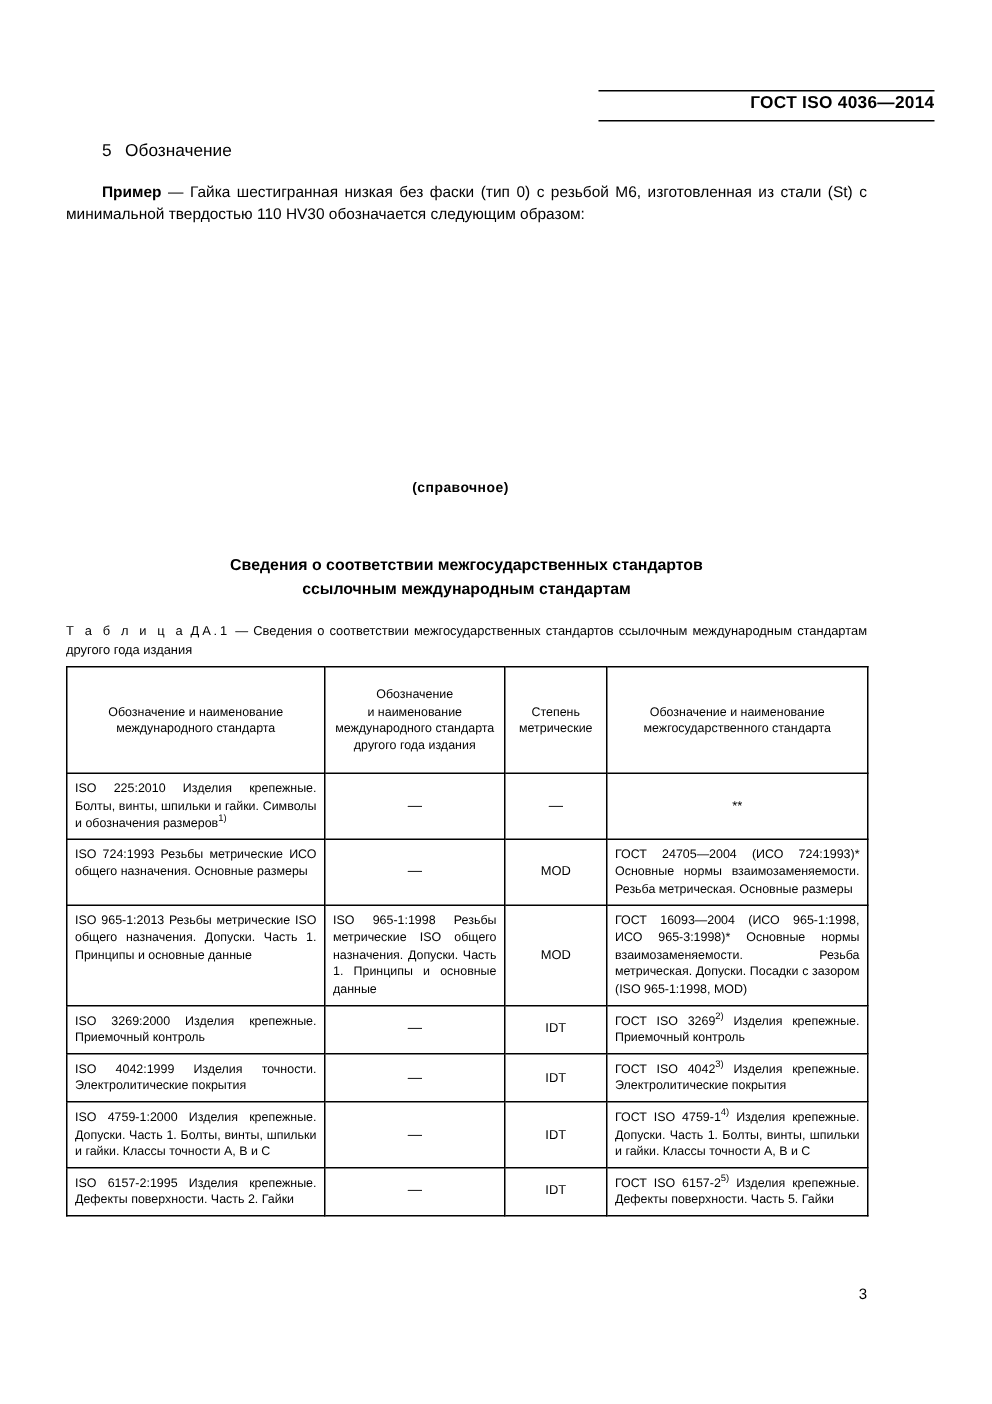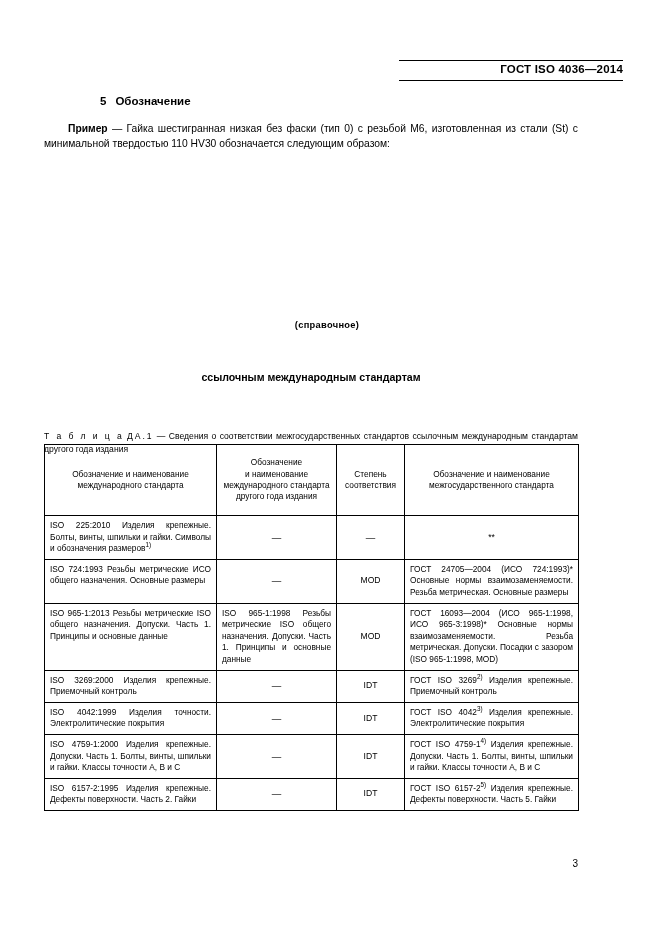--- a/index.html
+++ b/index.html
@@ -50,22 +50,21 @@
     height: 0;
     border-top: 1px solid #000;
   }
 
   
   .section-heading {
     position: absolute;
     left: 68px;
     top: 95px;
     font-size: 11.5px;
-    font-weight: bold;
-    margin-left: 32px;
+    font-weight: normal;
   }
   .section-heading .num { margin-right: 9px; }
 
   .example-block {
     position: absolute;
     left: 44px;
     top: 121px;
     width: 534px;
     font-size: 10.3px;
     line-height: 15px;
@@ -91,21 +90,21 @@
     left: 44px;
     top: 306px;
     width: 534px;
     text-align: center;
     font-size: 9.3px;
     font-weight: bold;
     letter-spacing: 0.5px;
   }
   .annex-sub {
     position: absolute;
-    left: 60px;
+    left: 40px;
     top: 320px;
     width: 534px;
     text-align: center;
     font-size: 9.3px;
     font-weight: bold;
     letter-spacing: 0.3px;
   }
 
   .annex-name {
     position: absolute;
@@ -115,21 +114,21 @@
     text-align: center;
     font-size: 10.6px;
     font-weight: bold;
     line-height: 15.5px;
   }
 
   
   .table-caption {
     position: absolute;
     left: 44px;
-    top: 430px;
+    top: 414px;
     width: 534px;
     font-size: 8.6px;
     line-height: 12.5px;
     text-align: justify;
   }
   .table-caption .sp { letter-spacing: 1.9px; }
 
   
   .tbl {
     position: absolute;
@@ -198,20 +197,21 @@
   <div class="example-block">
     <span class="indent"></span><b>Пример</b>
     <span>—</span>
     <span>Гайка шестигранная низкая без фаски (тип 0) с резьбой М6, изготовленная из стали (St) с минимальной твердостью 110 HV30 обозначается следующим образом:</span>
   </div>
 
 
   <div class="annex-sub">(справочное)</div>
 
   <div class="annex-name">
+    <div>Сведения о соответствии межгосударственных стандартов</div>
     <div>ссылочным международным стандартам</div>
   </div>
 
   <div class="table-caption">
     <span class="sp">Т а б л и ц а</span>
     <span class="sp">ДА.1</span>
     <span>—</span>
     <span>Сведения о соответствии межгосударственных стандартов ссылочным международным стандартам другого года издания</span>
   </div>
 
@@ -229,21 +229,21 @@
           <div>международного стандарта</div>
         </th>
         <th>
           <div>Обозначение</div>
           <div>и наименование</div>
           <div>международного стандарта</div>
           <div>другого года издания</div>
         </th>
         <th>
           <div>Степень</div>
-          <div>соответствия</div>
+          <div>метрические</div>
         </th>
         <th>
           <div>Обозначение и наименование</div>
           <div>межгосударственного стандарта</div>
         </th>
       </tr>
     </thead>
     <tbody>
 
       <tr>

